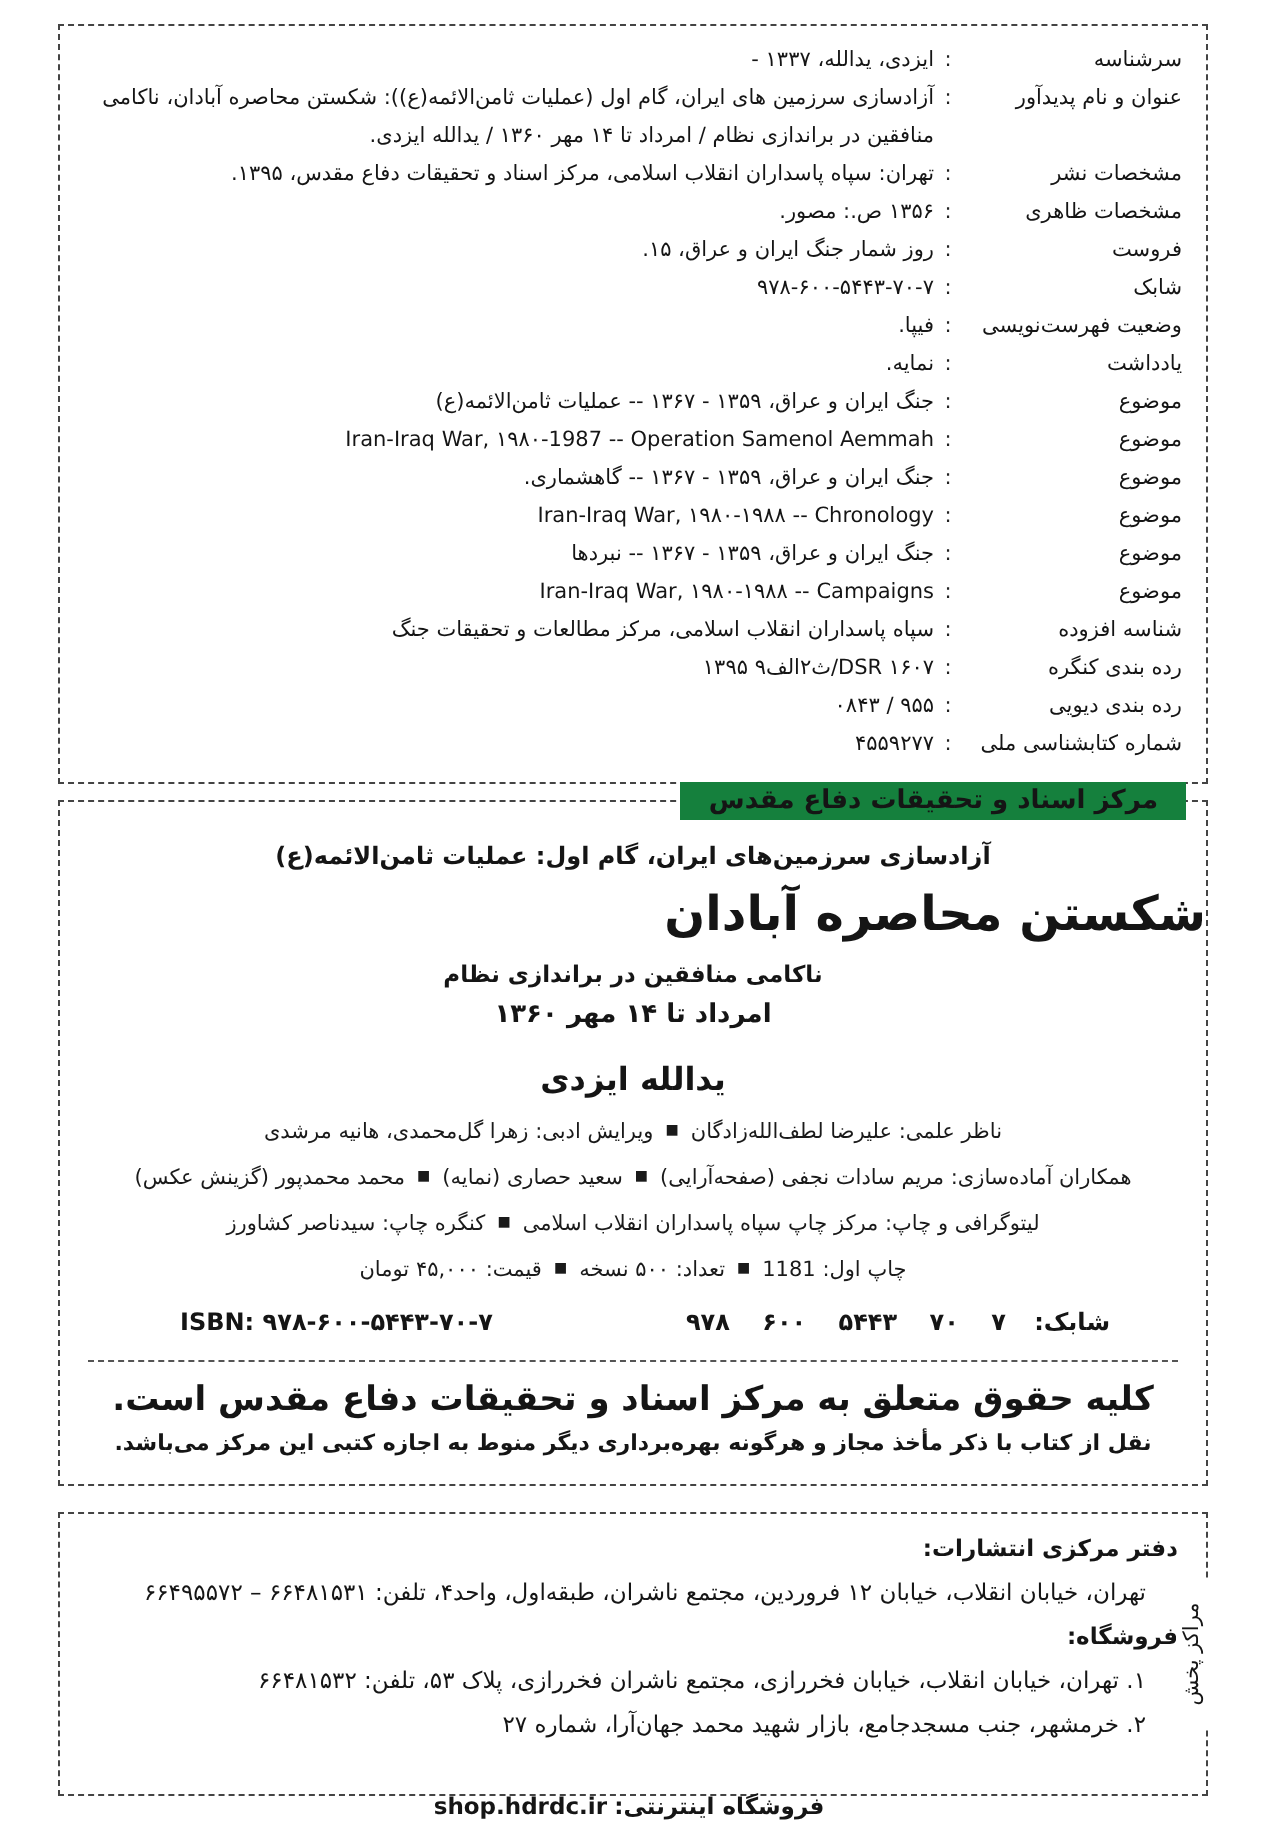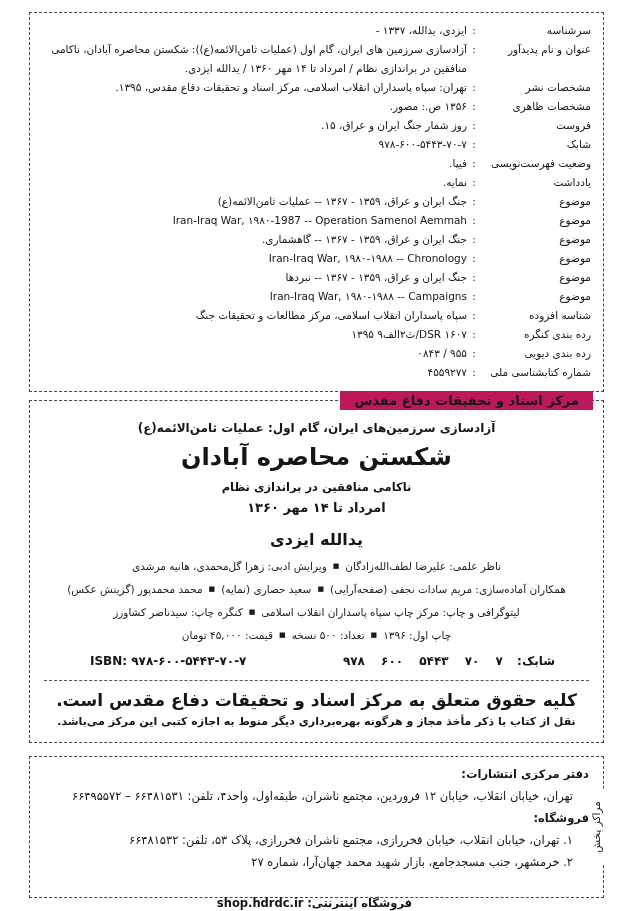--- a/index.html
+++ b/index.html
@@ -41,28 +41,28 @@
     width: 575px;
     height: 343px;
     border: 1px dashed #444;
     text-align: center;
     padding-top: 20px;
   }
   .pub-tab {
     position: absolute;
     top: -10px;
     right: 10px;
-    background: #be185d;
+    background: #15803d;
     padding: 0 14px;
     font-weight: bold;
     font-size: 13px;
     line-height: 19px;
   }
   .series     { font-size: 12px;  font-weight: bold; }
-  .main-title { font-size: 24px;  font-weight: bold; margin-top: 8px; letter-spacing: 0.5px; }
+  .main-title { font-size: 24px;  font-weight: bold; margin-top: 8px; letter-spacing: 0.5px; text-align: right; }
   .subtitle   { font-size: 11.5px; font-weight: bold; margin-top: 9px; }
   .daterange  { font-size: 13px;  font-weight: bold; margin-top: 6px; }
   .author     { font-size: 16px;  font-weight: bold; margin-top: 15px; }
   .credit     { font-size: 10.5px; margin-top: 11px; color: #1a1a1a; }
   .sq         { font-size: 7px; vertical-align: 2px; margin: 0 6px; }
   .isbn-row {
     display: flex;
     justify-content: space-between;
     align-items: baseline;
     padding: 0 48px 0 60px;
@@ -213,21 +213,21 @@
     <div class="credit">
       <span>ناظر علمی: علیرضا لطف‌الله‌زادگان</span><span class="sq">■</span><span>ویرایش ادبی: زهرا گل‌محمدی، هانیه مرشدی</span>
     </div>
     <div class="credit">
       <span>همکاران آماده‌سازی: مریم سادات نجفی (صفحه‌آرایی)</span><span class="sq">■</span><span>سعید حصاری (نمایه)</span><span class="sq">■</span><span>محمد محمدپور (گزینش عکس)</span>
     </div>
     <div class="credit">
       <span>لیتوگرافی و چاپ: مرکز چاپ سپاه پاسداران انقلاب اسلامی</span><span class="sq">■</span><span>کنگره چاپ: سیدناصر کشاورز</span>
     </div>
     <div class="credit">
-      <span>چاپ اول: ۱۳۹۶</span><span class="sq">■</span><span>تعداد: ۵۰۰ نسخه</span><span class="sq">■</span><span>قیمت: ۴۵,۰۰۰ تومان</span>
+      <span>چاپ اول: 1181</span><span class="sq">■</span><span>تعداد: ۵۰۰ نسخه</span><span class="sq">■</span><span>قیمت: ۴۵,۰۰۰ تومان</span>
     </div>
 
     <div class="isbn-row">
       <div class="isbn-fa">
         <span>شابک:</span>
         <span class="spread">۹۷۸ ۶۰۰ ۵۴۴۳ ۷۰ ۷</span>
       </div>
       <div class="isbn-en ltrtext">
         <span>ISBN:</span>
         <span>۹۷۸-۶۰۰-۵۴۴۳-۷۰-۷</span>

